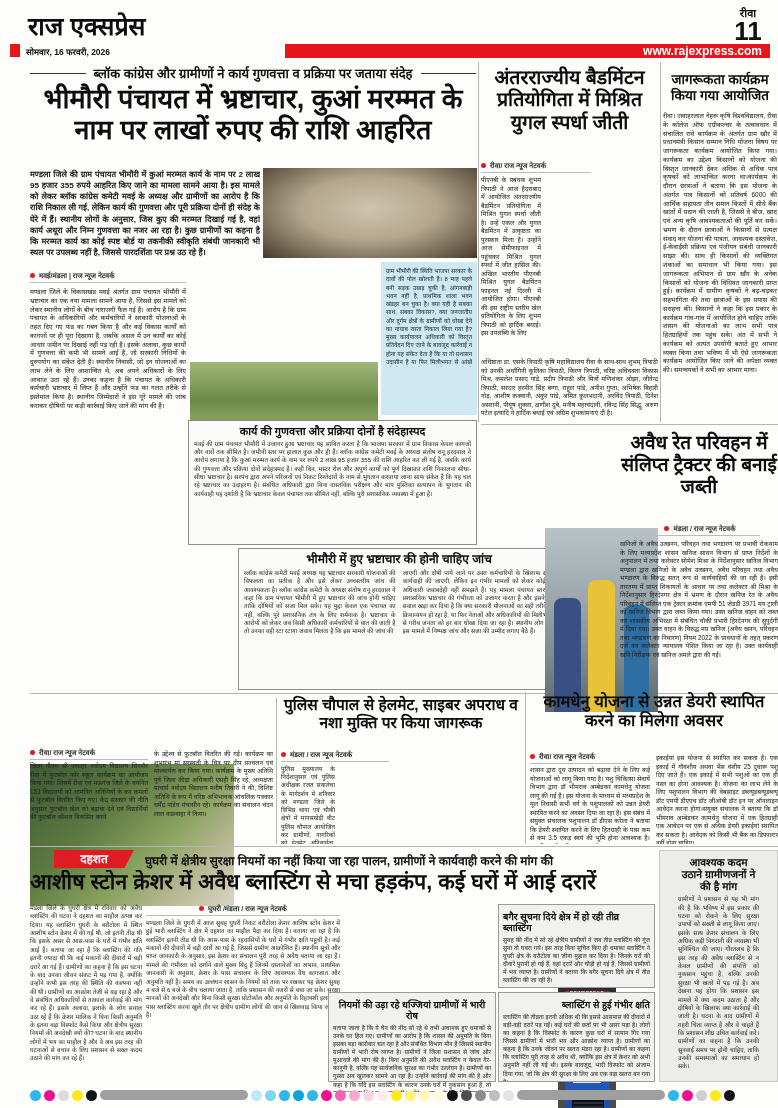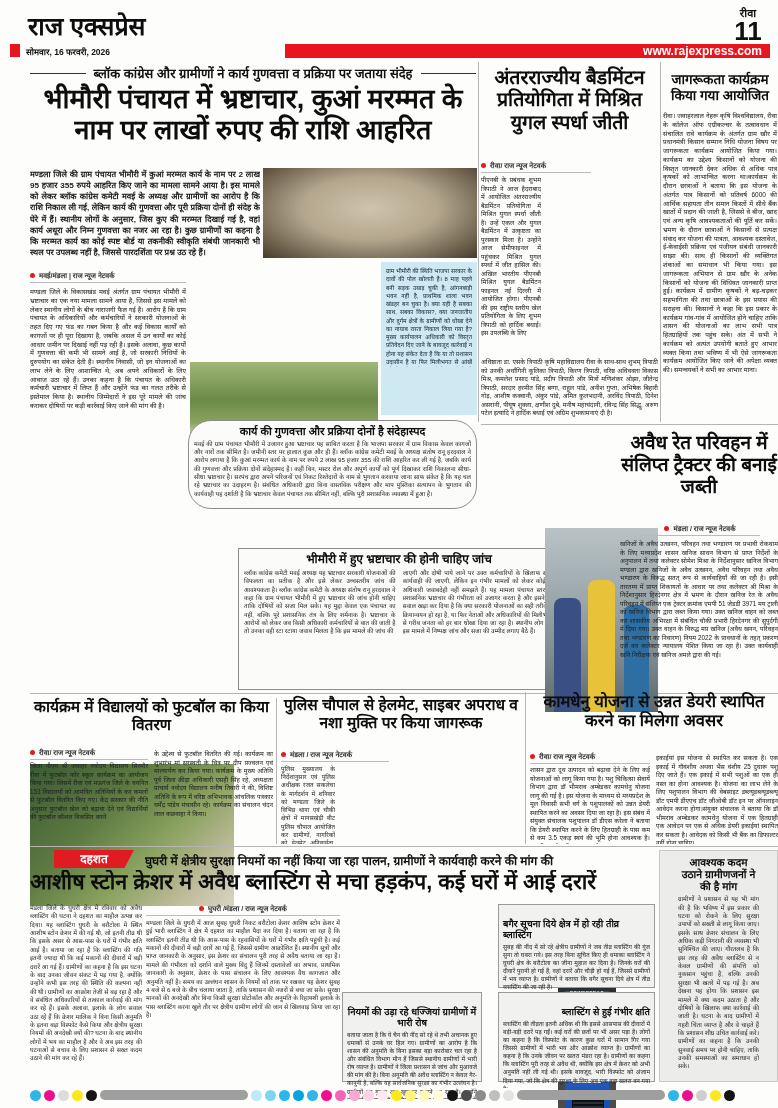--- a/index.html
+++ b/index.html
@@ -10,21 +10,21 @@
   .hl{font-weight:800;color:#0d0d0d;line-height:1.15;}
   .center{text-align:center;}
   .byline{display:flex;align-items:center;gap:4px;font-size:7px;font-weight:700;color:#333;border-bottom:0.5px solid #bbb;padding-bottom:2px;overflow:hidden;white-space:nowrap;}
   .dot{width:5px;height:5px;border-radius:50%;background:#e01b22;flex:0 0 auto;}
   .rule-v{background:#b5b5b5;width:1px;}
   .rule-h{background:#b5b5b5;height:1px;}
   .kicker{display:flex;align-items:center;gap:8px;}
   .kicker .kline{flex:1;border-top:1.5px solid #333;}
   .kicker .ktxt{font-size:13px;font-weight:800;color:#111;white-space:nowrap;}
   .boxed{border:1px solid #8c8c8c;background:#fbfbfa;box-sizing:border-box;padding:4px 5px;}
-  .graybox{border:1px solid #9a9a9a;background:#f1f1ef;box-sizing:border-box;padding:14px 4px;}
+  .graybox{border:1px solid #9a9a9a;background:#f1f1ef;box-sizing:border-box;padding:7px 4px;}
   .subhead{font-weight:800;color:#0d0d0d;text-align:center;line-height:1.15;}
   
   .photo{overflow:hidden;position:relative;}
   .photo-road{background:radial-gradient(ellipse at 50% 45%,#cfc3ab 0%,#b3a68d 45%,#6f634f 80%,#453a2c 100%);}
   .photo-well{background:linear-gradient(180deg,#9fb778 0%,#6c8a48 30%,#8aa35e 48%,#d9d6c9 60%,#e9e6dd 100%);}
   .well-sign{position:absolute;left:10%;top:52%;width:55%;height:44%;background:#2596cf;border-radius:3px;padding:3px 4px;box-sizing:border-box;color:#fff;overflow:hidden;}
   .well-sign div{font-size:4.6px;line-height:1.5;white-space:nowrap;overflow:hidden;}
   .jal-patch{position:absolute;right:4%;top:55%;width:18%;height:30%;background:#37a5d8;color:#c21212;font-weight:800;font-size:9px;text-align:center;line-height:1.2;padding-top:4px;box-sizing:border-box;}
   .photo-probe{background:linear-gradient(135deg,#3c5a33 0%,#5d7a42 35%,#89a15e 60%,#b9b894 80%,#d8d5c4 100%);}
   .photo-badminton{background:linear-gradient(180deg,#b9c3c6 0%,#9aa6aa 40%,#7e8a8e 70%,#5d686c 100%);}
@@ -85,21 +85,21 @@
       <div>वर्ष-2024-25</div>
       <div>म.नरेगा मद</div>
     </div>
     <div class="jal-patch">जल</div>
   </div>
 
   <div class="abs bluebox" style="left:381px;top:262px;width:96px;height:153px;">
     <div class="bb-text" style="height:100px;overflow:hidden;">ग्राम भीमौरी की स्थिति भाजपा सरकार के दावों की पोल खोलती है। 8 माह पहले बनी सड़क उखड़ चुकी है, आंगनबाड़ी भवन नहीं है, प्राथमिक शाला भवन खंडहर बन चुका है। क्या यही है सबका साथ, सबका विकास?, क्या जनजातीय और दुर्गम क्षेत्रों के ग्रामीणों को धोखा देने का नायाब रास्ता निकाल लिया गया है? मुख्य कार्यपालन अधिकारी को विस्तृत प्रतिवेदन दिए जाने के बावजूद कार्रवाई न होना यह संकेत देता है कि या तो प्रशासन उदासीन है या फिर मिलीभगत से आंखें मूंदे बैठा है। यदि वाकई ईमानदारी है तो तत्काल दोषियों को निलंबित कर आपराधिक प्रकरण दर्ज करें और अनियमित राशि की रिकवरी सुनिश्चित करें। संतोष रानू हरदवाल ने कहा कि जनता की गाढ़ी कमाई को लूटने वालों को राजनीतिक संरक्षण नहीं मिलने दिया जाएगा। कांग्रेस इस मुद्दे को जन-जन तक ले जाएगी और भ्रष्टाचार के खिलाफ निर्णायक लड़ाई लड़ेगी। यह केवल एक पंचायत का मामला नहीं, बल्कि भाजपा सरकार की कार्यप्रणाली पर प्रश्न है। अब जवाब देना ही होगा।</div>
   </div>
 
-  <div class="abs boxed" style="left:188px;top:420px;width:289px;height:89px;border-radius:23px;">
+  <div class="abs boxed" style="left:188px;top:420px;width:289px;height:125px;">
     <div class="subhead" style="font-size:11px;margin-bottom:2px;">कार्य की गुणवत्ता और प्रक्रिया दोनों है संदेहास्पद</div>
     <div class="jtxt" style="font-size:6.2px;height:100px;">मवई की ग्राम पंचायत भीमौरी में उजागर हुआ भ्रष्टाचार यह साबित करता है कि भाजपा सरकार में ग्राम विकास केवल कागजों और नारों तक सीमित है। जमीनी स्तर पर हालात कुछ और ही हैं। ब्लॉक कांग्रेस कमेटी मवई के अध्यक्ष संतोष रानू हरदवाल ने आरोप लगाया है कि कुआं मरम्मत कार्य के नाम पर रुपये 2 लाख 95 हजार 355 की राशि आहरित कर ली गई है, जबकि कार्य की गुणवत्ता और प्रक्रिया दोनों संदेहास्पद है। कहीं बिन, मस्टर रोल और अपूर्ण कार्यों को पूर्ण दिखाकर राशि निकालना सीधा-सीधा भ्रष्टाचार है। सरपंच द्वारा अपने परिजनों एवं निकट रिश्तेदारों के नाम से भुगतान करवाया जाना साफ संकेत है कि यह चल रहे भ्रष्टाचार का उदाहरण है। संबंधित अधिकारी द्वारा बिना वास्तविक परीक्षण और माप पुस्तिका सत्यापन के भुगतान की कार्यवाही यह दर्शाती है कि भ्रष्टाचार केवल पंचायत तक सीमित नहीं, बल्कि पूरी प्रशासनिक व्यवस्था में हुआ है।</div>
   </div>
 
   <div class="abs photo photo-probe" style="left:30px;top:548px;width:204px;height:142px;"></div>
   <div class="abs boxed" style="left:238px;top:548px;width:322px;height:142px;">
     <div class="subhead" style="font-size:12px;margin-bottom:2px;">भीमौरी में हुए भ्रष्टाचार की होनी चाहिए जांच</div>
     <div style="display:flex;gap:7px;height:112px;overflow:hidden;">
       <div class="jtxt" style="flex:1;font-size:6.2px;">ब्लॉक कांग्रेस कमेटी मवई अध्यक्ष यह भ्रष्टाचार सरकारी योजनाओं की विफलता का प्रतीक है और इसे लेकर उच्चस्तरीय जांच की आवश्यकता है। ब्लॉक कांग्रेस कमेटी के अध्यक्ष संतोष रानू हरदवाल ने कहा कि ग्राम पंचायत भीमौरी में हुए भ्रष्टाचार की जांच होनी चाहिए ताकि दोषियों को सजा मिल सके। यह मुद्दा केवल एक पंचायत का नहीं, बल्कि पूरे प्रशासनिक तंत्र के लिए शर्मनाक है। भ्रष्टाचार के आरोपों को लेकर जब किसी अधिकारी कर्मचारियों से बात की जाती है तो उनका वही रटा रटाया जवाब मिलता है कि इस मामले की जांच की</div>
       <div class="jtxt" style="flex:1;font-size:6.2px;">जाएगी और दोषी पाये जाने पर उक्त कर्मचारियों के खिलाफ सख्त कार्यवाही की जाएगी, लेकिन इन गंभीर मामलों को लेकर कोई भी अधिकारी जवाबदेही नहीं समझते हैं। यह मामला पंचायत स्तर पर प्रशासनिक भ्रष्टाचार की गंभीरता को उजागर करता है और इसने यह सवाल खड़ा कर दिया है कि क्या सरकारी योजनाओं का सही तरीके से क्रियान्वयन हो रहा है, या फिर नेताओं और अधिकारियों की मिलीभगत से गरीब जनता को हर बार धोखा दिया जा रहा है। स्थानीय लोग अब इस मामले में निष्पक्ष जांच और सजा की उम्मीद लगाए बैठे हैं।</div>
@@ -136,21 +136,20 @@
   <div class="abs hl center" style="left:620px;top:432px;width:158px;height:88px;font-size:19px;">अवैध रेत परिवहन में संलिप्त ट्रैक्टर की बनाई जब्ती</div>
   <div class="abs byline" style="left:640px;top:524px;width:120px;justify-content:center;">
     <span class="dot"></span>
     <span>मंडला / राज न्यूज नेटवर्क</span>
   </div>
   <div class="abs jtxt" style="left:620px;top:540px;width:158px;height:150px;font-size:6.3px;">खनिजों के अवैध उत्खनन, परिवहन तथा भण्डारण पर प्रभावी रोकथाम के लिए मध्यप्रदेश शासन खनिज साधन विभाग से प्राप्त निर्देशों के अनुपालन में तथा कलेक्टर सोमेश मिश्रा के निर्देशानुसार खनिज विभाग मण्डला द्वारा खनिजों के अवैध उत्खनन, अवैध परिवहन तथा अवैध भण्डारण के विरुद्ध सतत् रूप से कार्यवाहियाँ की जा रही है। इसी तारतम्य में प्राप्त शिकायतों के आधार पर तथा कलेक्टर श्री मिश्रा के निर्देशानुसार हिरदेनगर क्षेत्र में भ्रमण के दौरान खनिज रेत के अवैध परिवहन में संलिप्त एक ट्रेक्टर क्रमांक एमपी 51 जेडडी 3971 मय ट्राली को खनिज विभाग द्वारा जब्त किया गया। उक्त खनिज वाहन को जब्त कर शासकीय अभिरक्षा में संबंधित चौकी प्रभारी हिरदेनगर की सुपुर्दगी में दिया गया। उक्त वाहन के विरुद्ध मप्र खनिज (अवैध खनन, परिवहन तथा भण्डारण का निवारण) नियम 2022 के प्रावधानों के तहत् प्रकरण दर्ज कर कलेक्टर न्यायालय पेशित किया जा रहा है। उक्त कार्यवाही खनि निरीक्षक एवं खनिज अमले द्वारा की गई।</div>
 
   <div class="abs rule-v" style="left:276px;top:698px;height:146px;"></div>
   <div class="abs rule-v" style="left:525px;top:692px;height:152px;"></div>
 
-  <div class="abs hl center" style="left:30px;top:698px;width:243px;height:44px;font-size:15.5px;">कार्यक्रम में विद्यालयों को फुटबॉल का किया वितरण</div>
   <div class="abs byline" style="left:30px;top:748px;width:118px;">
     <span class="dot"></span>
     <span>रीवा/ राज न्यूज नेटवर्क</span>
   </div>
   <div class="abs jtxt" style="left:30px;top:762px;width:118px;height:82px;font-size:6.3px;">जिला पीएम श्री जवाहर नवोदय विद्यालय सिरमौर रीवा में फुटबॉल फॉर स्कूल कार्यक्रम का आयोजन किया गया। जिसमें रीवा एवं मऊगंज जिले के चयनित 153 विद्यालयों को आमंत्रित अतिथियों के कर कमलों से फुटबॉल वितरित किए गए। केंद्र सरकार की नीति अनुसार फुटबॉल खेल को बढ़ावा देने एवं विद्यार्थियों की फुटबॉल कौशल विकसित करने</div>
   <div class="abs jtxt" style="left:154px;top:750px;width:119px;height:94px;font-size:6.3px;">के उद्देश्य से फुटबॉल वितरित की गई। कार्यक्रम का शुभारंभ मां सरस्वती के चित्र पर दीप प्रज्वलन एवं माल्यार्पण कर किया गया। कार्यक्रम के मुख्य अतिथि पूर्व जिला क्रीड़ा अधिकारी एसही सिंह रहे, अध्यक्षता प्राचार्य नवोदय विद्यालय मनीष तिवारी ने की, विशिष्ट अतिथि के रूप में वरिष्ठ अभिभावक आंचलिक पत्रकार धर्मेंद्र पांडेय मंचासीन रहे। कार्यक्रम का संचालन चंदन लाल कछवाहा ने किया।</div>
 
   <div class="abs hl center" style="left:281px;top:696px;width:240px;height:50px;font-size:15.5px;">पुलिस चौपाल से हेलमेट, साइबर अपराध व नशा मुक्ति पर किया जागरूक</div>
   <div class="abs byline" style="left:281px;top:750px;width:108px;">
     <span class="dot"></span>
@@ -182,21 +181,21 @@
     <span class="dot"></span>
     <span>घुघरी /मंडला / राज न्यूज नेटवर्क</span>
   </div>
   <div class="abs jtxt" style="left:146px;top:919px;width:194px;height:163px;font-size:6.2px;">मण्डला जिले के घुघरी में आज सुबह घुघरी निकट बरौटोला क्रेशर आशिष स्टोन क्रेशर में हुई भारी ब्लास्टिंग ने क्षेत्र में दहशत का माहौल पैदा कर दिया है। बताया जा रहा है कि ब्लास्टिंग इतनी तीव्र थी कि आस-पास के रहवासियों के घरों में गंभीर क्षति पहुंची है। कई मकानों की दीवारों में बड़ी दरारें आ गई हैं, जिससे ग्रामीण आक्रोशित हैं। स्थानीय सूत्रों और प्राप्त जानकारी के अनुसार, इस क्रेशर का संचालन पूरी तरह से अवैध बताया जा रहा है। मामले की गंभीरता को दर्शाने वाले मुख्य बिंदु हैं जिनमें दस्तावेजों का अभाव, प्राथमिक जानकारी के अनुसार, क्रेशर के पास संचालन के लिए आवश्यक वैध कागजात और अनुमति नहीं है। समय का उल्लंघन शासन के नियमों को ताक पर रखकर यह क्रेशर सुबह 4 बजे से 6 बजे के बीच चलाया जाता है, ताकि प्रशासन की नजरों से बचा जा सके। सुरक्षा मानकों की अनदेखी और बिना किसी सुरक्षा प्रोटोकॉल और अनुमति के रिहायशी इलाके के पास ब्लास्टिंग करना खुले तौर पर क्षेत्रीय ग्रामीण लोगों की जान से खिलवाड़ किया जा रहा है।</div>
 
   <div class="abs graybox" style="left:498px;top:904px;width:157px;height:84px;">
     <div class="subhead" style="font-size:9.5px;text-align:left;margin-bottom:2px;">बगैर सूचना दिये क्षेत्र में हो रही तीव्र ब्लास्टिंग</div>
     <div class="jtxt" style="font-size:6px;height:60px;">सुबह की नींद में सो रहे क्षेत्रीय ग्रामीणों ने जब तीव्र ब्लास्टिंग की गूंज सुना तो घबरा गये। इस तरह बिना सूचित किए ही धमाका ब्लास्टिंग ने घुघरी क्षेत्र के बरौटोला का जीना मुहाल कर दिया है। जिनके घरों की दीवारें पुरानी हो गई हैं, वहां दरारें और चौड़ी हो गई हैं, जिससे ग्रामीणों में भय व्याप्त है। ग्रामीणों ने बताया कि बगैर सूचना दिये क्षेत्र में तीव्र ब्लास्टिंग की जा रही है।</div>
   </div>
 
-  <div class="abs graybox" style="left:342px;top:992px;width:140px;height:90px;">
+  <div class="abs graybox" style="left:328px;top:992px;width:168px;height:90px;">
     <div class="subhead" style="font-size:9.5px;margin-bottom:2px;">नियमों की उड़ा रहे धज्जियां ग्रामीणों में भारी रोष</div>
     <div class="jtxt" style="font-size:6px;height:68px;">बताया जाता है कि ये चैन की नींद सो रहे थे तभी अचानक हुए धमाकों से उनके घर हिल गए। ग्रामीणों का आरोप है कि शासन की अनुमति के बिना इसका बड़ा कारोबार चल रहा है और संबंधित विभाग मौन हैं जिससे स्थानीय ग्रामीणों में भारी रोष व्याप्त है। ग्रामीणों ने जिला प्रशासन से जांच और मुआवजे की मांग की है। बिना अनुमति की अवैध ब्लास्टिंग न केवल गैर-कानूनी है, बल्कि यह सार्वजनिक सुरक्षा का गंभीर उल्लंघन है। ग्रामीणों का गुस्सा अब खुलकर सामने आ रहा है। उन्होंने कार्रवाई की मांग की है और कहा है कि यदि इस ब्लास्टिंग के कारण उनके घरों में नुकसान हुआ है, तो उन्हें मुआवजा दिया जाए। साथ ही उन्होंने इस घटना के लिए जिम्मेदार क्रेशर मालिक के खिलाफ सख्त कार्रवाई की भी मांग की है।</div>
   </div>
 
   <div class="abs graybox" style="left:498px;top:992px;width:157px;height:90px;">
     <div class="subhead" style="font-size:9.5px;text-align:right;margin-bottom:2px;">ब्लास्टिंग से हुई गंभीर क्षति</div>
     <div class="jtxt" style="font-size:6px;height:68px;">ब्लास्टिंग की तीव्रता इतनी अधिक थी कि इससे आसपास की दीवारों में बड़ी-बड़ी दरारें पड़ गईं। कई घरों की छतों पर भी असर पड़ा है। लोगों का कहना है कि विस्फोट के कारण कुछ घरों में सामान गिर गया जिससे ग्रामीणों में भारी भय और आक्रोश व्याप्त है। ग्रामीणों का कहना है कि उनके जीवन पर खतरा मंडरा रहा है। ग्रामीणों का कहना कि ब्लास्टिंग पूरी तरह से अवैध थी, क्योंकि इस क्षेत्र में क्रेशर को अभी अनुमति नहीं ली गई थी। इसके बावजूद, भारी विस्फोट को अंजाम दिया गया, जो कि क्षेत्र की सुरक्षा के लिए अब एक बड़ा खतरा बन गया है।</div>
   </div>
 
   <div class="abs pmarks" style="left:30px;top:1088px;width:718px;height:14px;">

